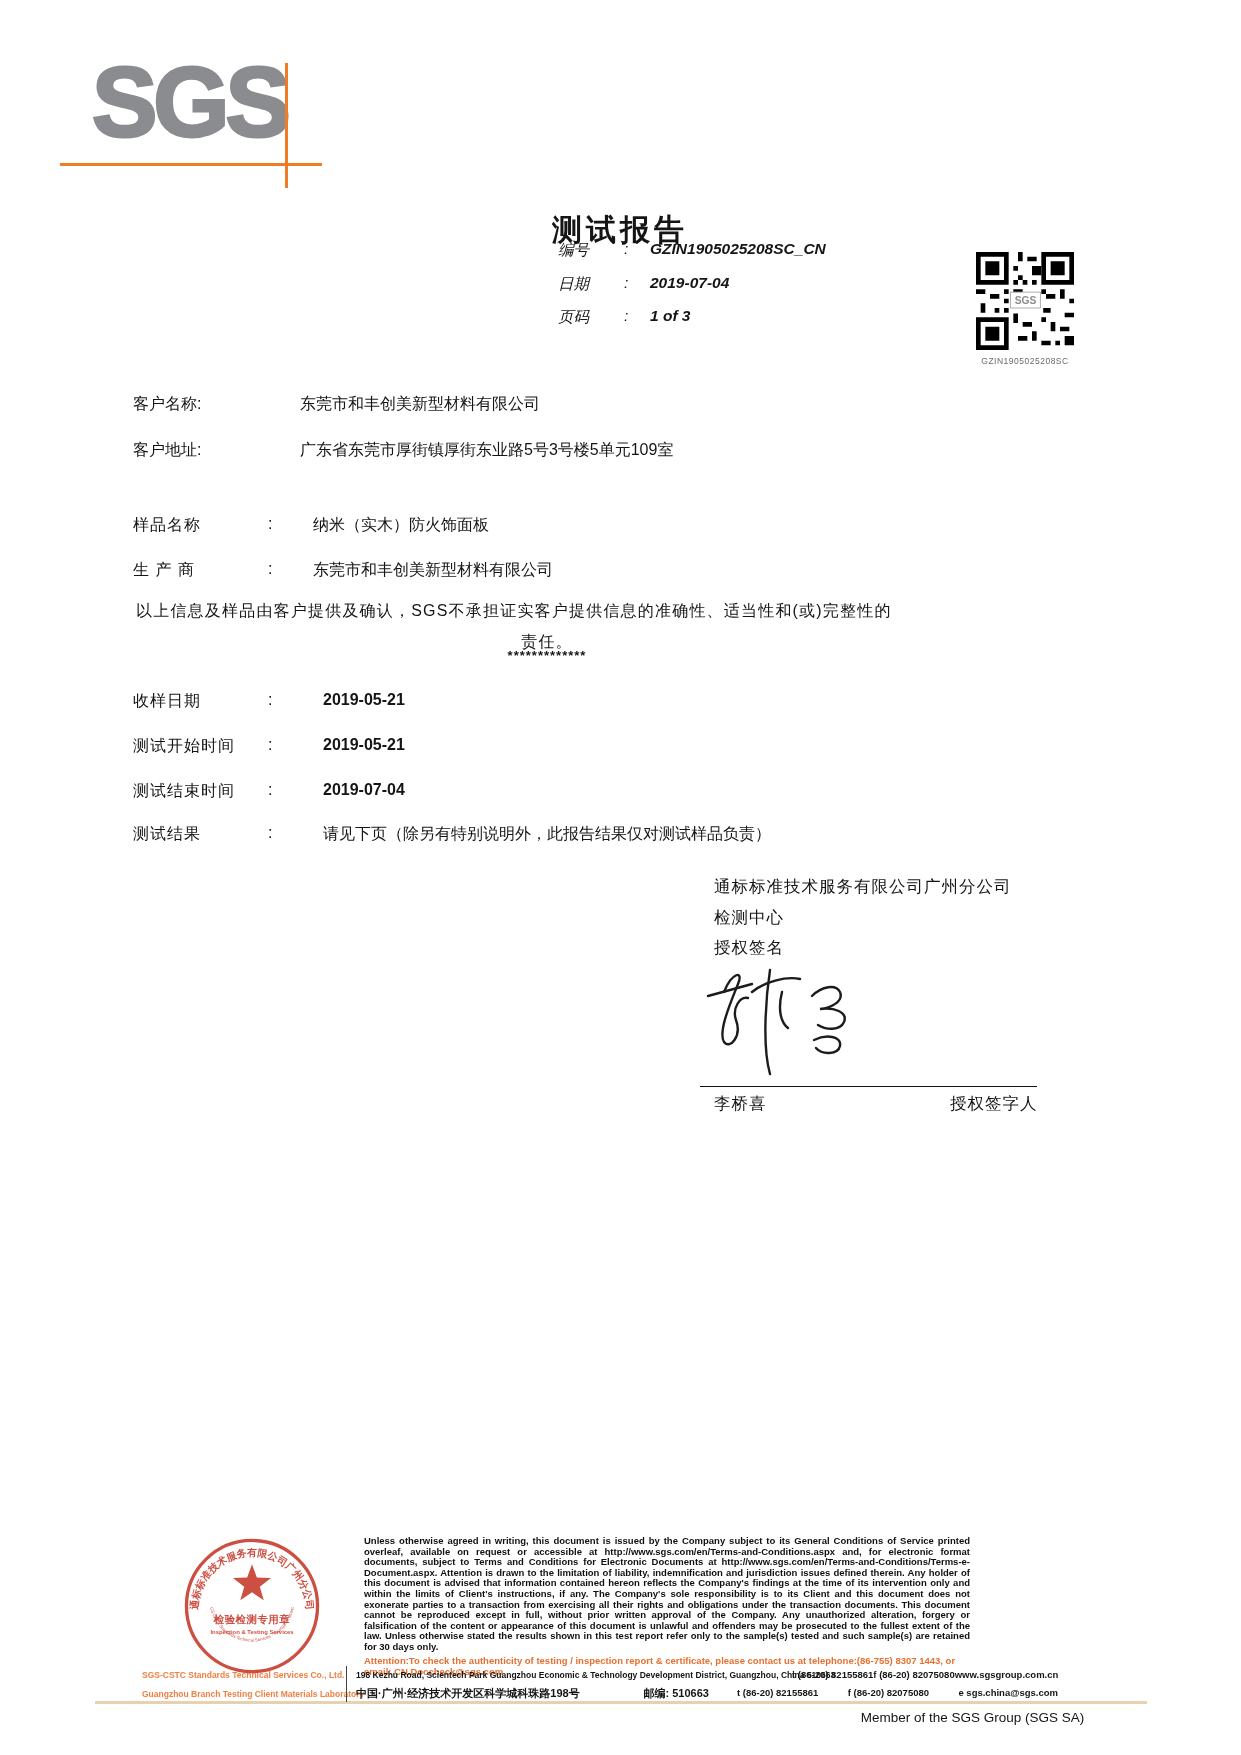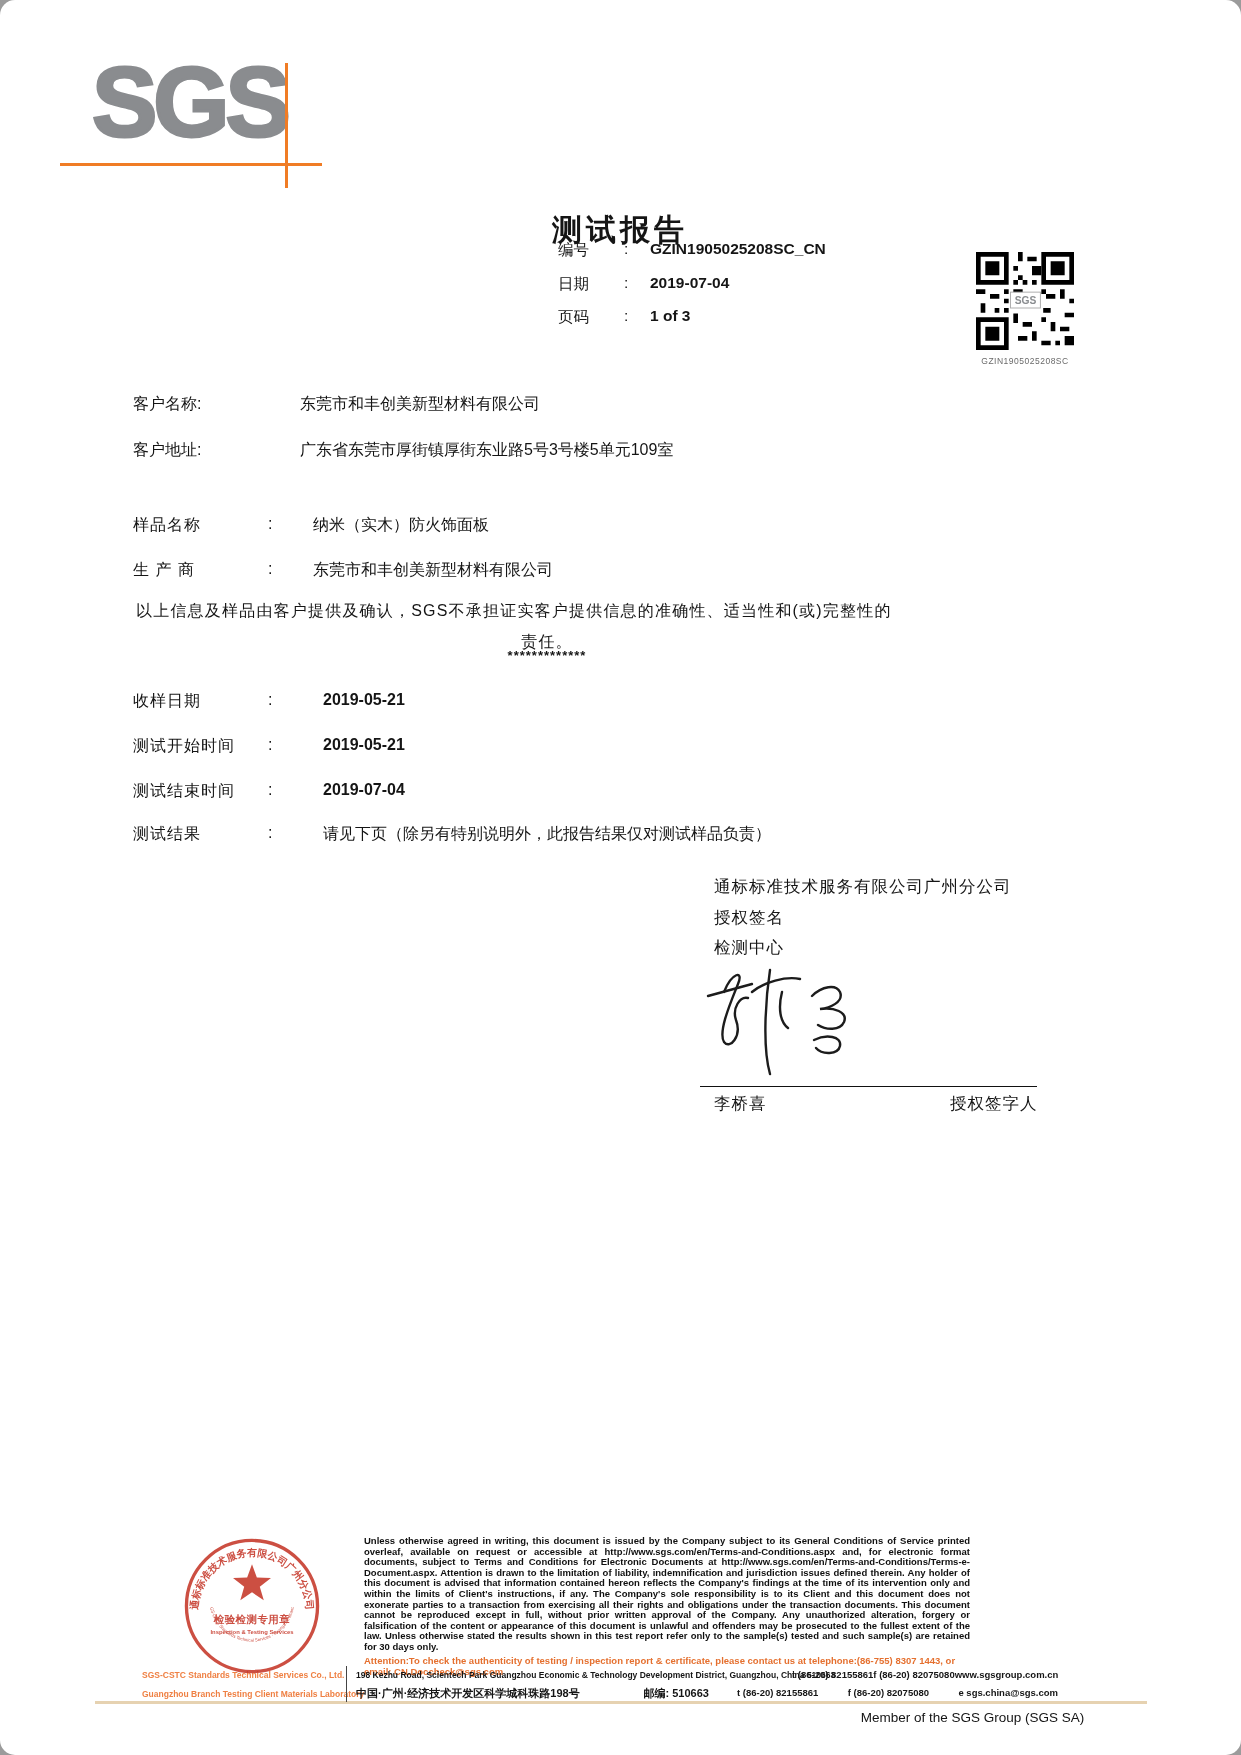--- a/index.html
+++ b/index.html
@@ -1,32 +1,32 @@
 <!DOCTYPE html>
 <html><head>
 <meta charset="utf-8">
 <title>SGS Test Report</title>
 <style>
   html,body{margin:0;padding:0;background:#9b9b9b;}
   .page{
     position:relative;width:1241px;height:1755px;margin:0 auto;
     background:#ffffff;overflow:hidden;
-    font-family:"Liberation Sans","DejaVu Sans",sans-serif;color:#151515;border-radius:15px;
+    font-family:"Liberation Sans","DejaVu Sans",sans-serif;color:#151515;
   }
   
   .logo-text{
     position:absolute;left:92px;top:44px;
     font-size:98px;font-weight:700;letter-spacing:-4px;color:#8a8c8f;
     -webkit-text-stroke:3px #8a8c8f;line-height:1.2;
   }
   .line-h{position:absolute;left:60px;top:163px;width:262px;height:3px;background:#f07c25;}
   .line-v{position:absolute;left:285px;top:63px;width:3px;height:125px;background:#f07c25;}
   
   .title{position:absolute;left:552px;top:210px;font-size:30px;font-weight:700;letter-spacing:4px;}
-  .meta-row{position:absolute;left:558px;display:flex;font-size:15.5px;}
+  .meta-row{position:absolute;left:558px;display:flex;font-size:15.5px;font-style:italic;}
   .meta-row .lab{width:66px;}
   .meta-row .col{width:26px;}
   .meta-row .val{font-weight:700;}
   .qr-wrap{position:absolute;left:976px;top:252px;width:98px;text-align:center;}
   .qr-caption{margin-top:2px;font-size:8.5px;color:#6a6a6a;letter-spacing:.5px;}
   
   .info-row{position:absolute;left:133px;display:flex;font-size:16px;}
   .info-row .lab2{width:167px;}
   .lc-row{position:absolute;left:133px;display:flex;font-size:16px;}
   .lc-row .lab{width:135px;letter-spacing:1px;}
@@ -148,22 +148,22 @@
     <span class="val">2019-07-04</span>
   </div>
   <div class="lc-row res-row plain" style="top:824px">
     <span class="lab">测试结果</span>
     <span class="col">:</span>
     <span class="val">请见下页（除另有特别说明外，此报告结果仅对测试样品负责）</span>
   </div>
 
   <div class="signoff">
     <div>通标标准技术服务有限公司广州分公司</div>
+    <div>检测中心</div>
     <div>授权签名</div>
-    <div>检测中心</div>
   </div>
 
   <svg class="sig-svg" width="175" height="118" viewBox="0 0 175 118">
     <g fill="none" stroke="#1c1c1c" stroke-width="2.4" stroke-linecap="round">
       <path d="M30,30 C38,10 50,8 44,22 C36,42 24,70 30,80 C36,88 48,74 42,58 C38,46 46,34 54,36"></path>
       <path d="M14,34 L58,22"></path>
       <path d="M76,8 C72,34 68,84 76,112"></path>
       <path d="M58,30 C70,20 92,14 106,17"></path>
       <path d="M88,30 C84,46 86,60 94,66"></path>
       <path d="M118,34 C128,24 142,22 146,30 C150,40 136,46 126,47 C140,45 154,50 150,60 C146,69 132,68 124,63"></path>

